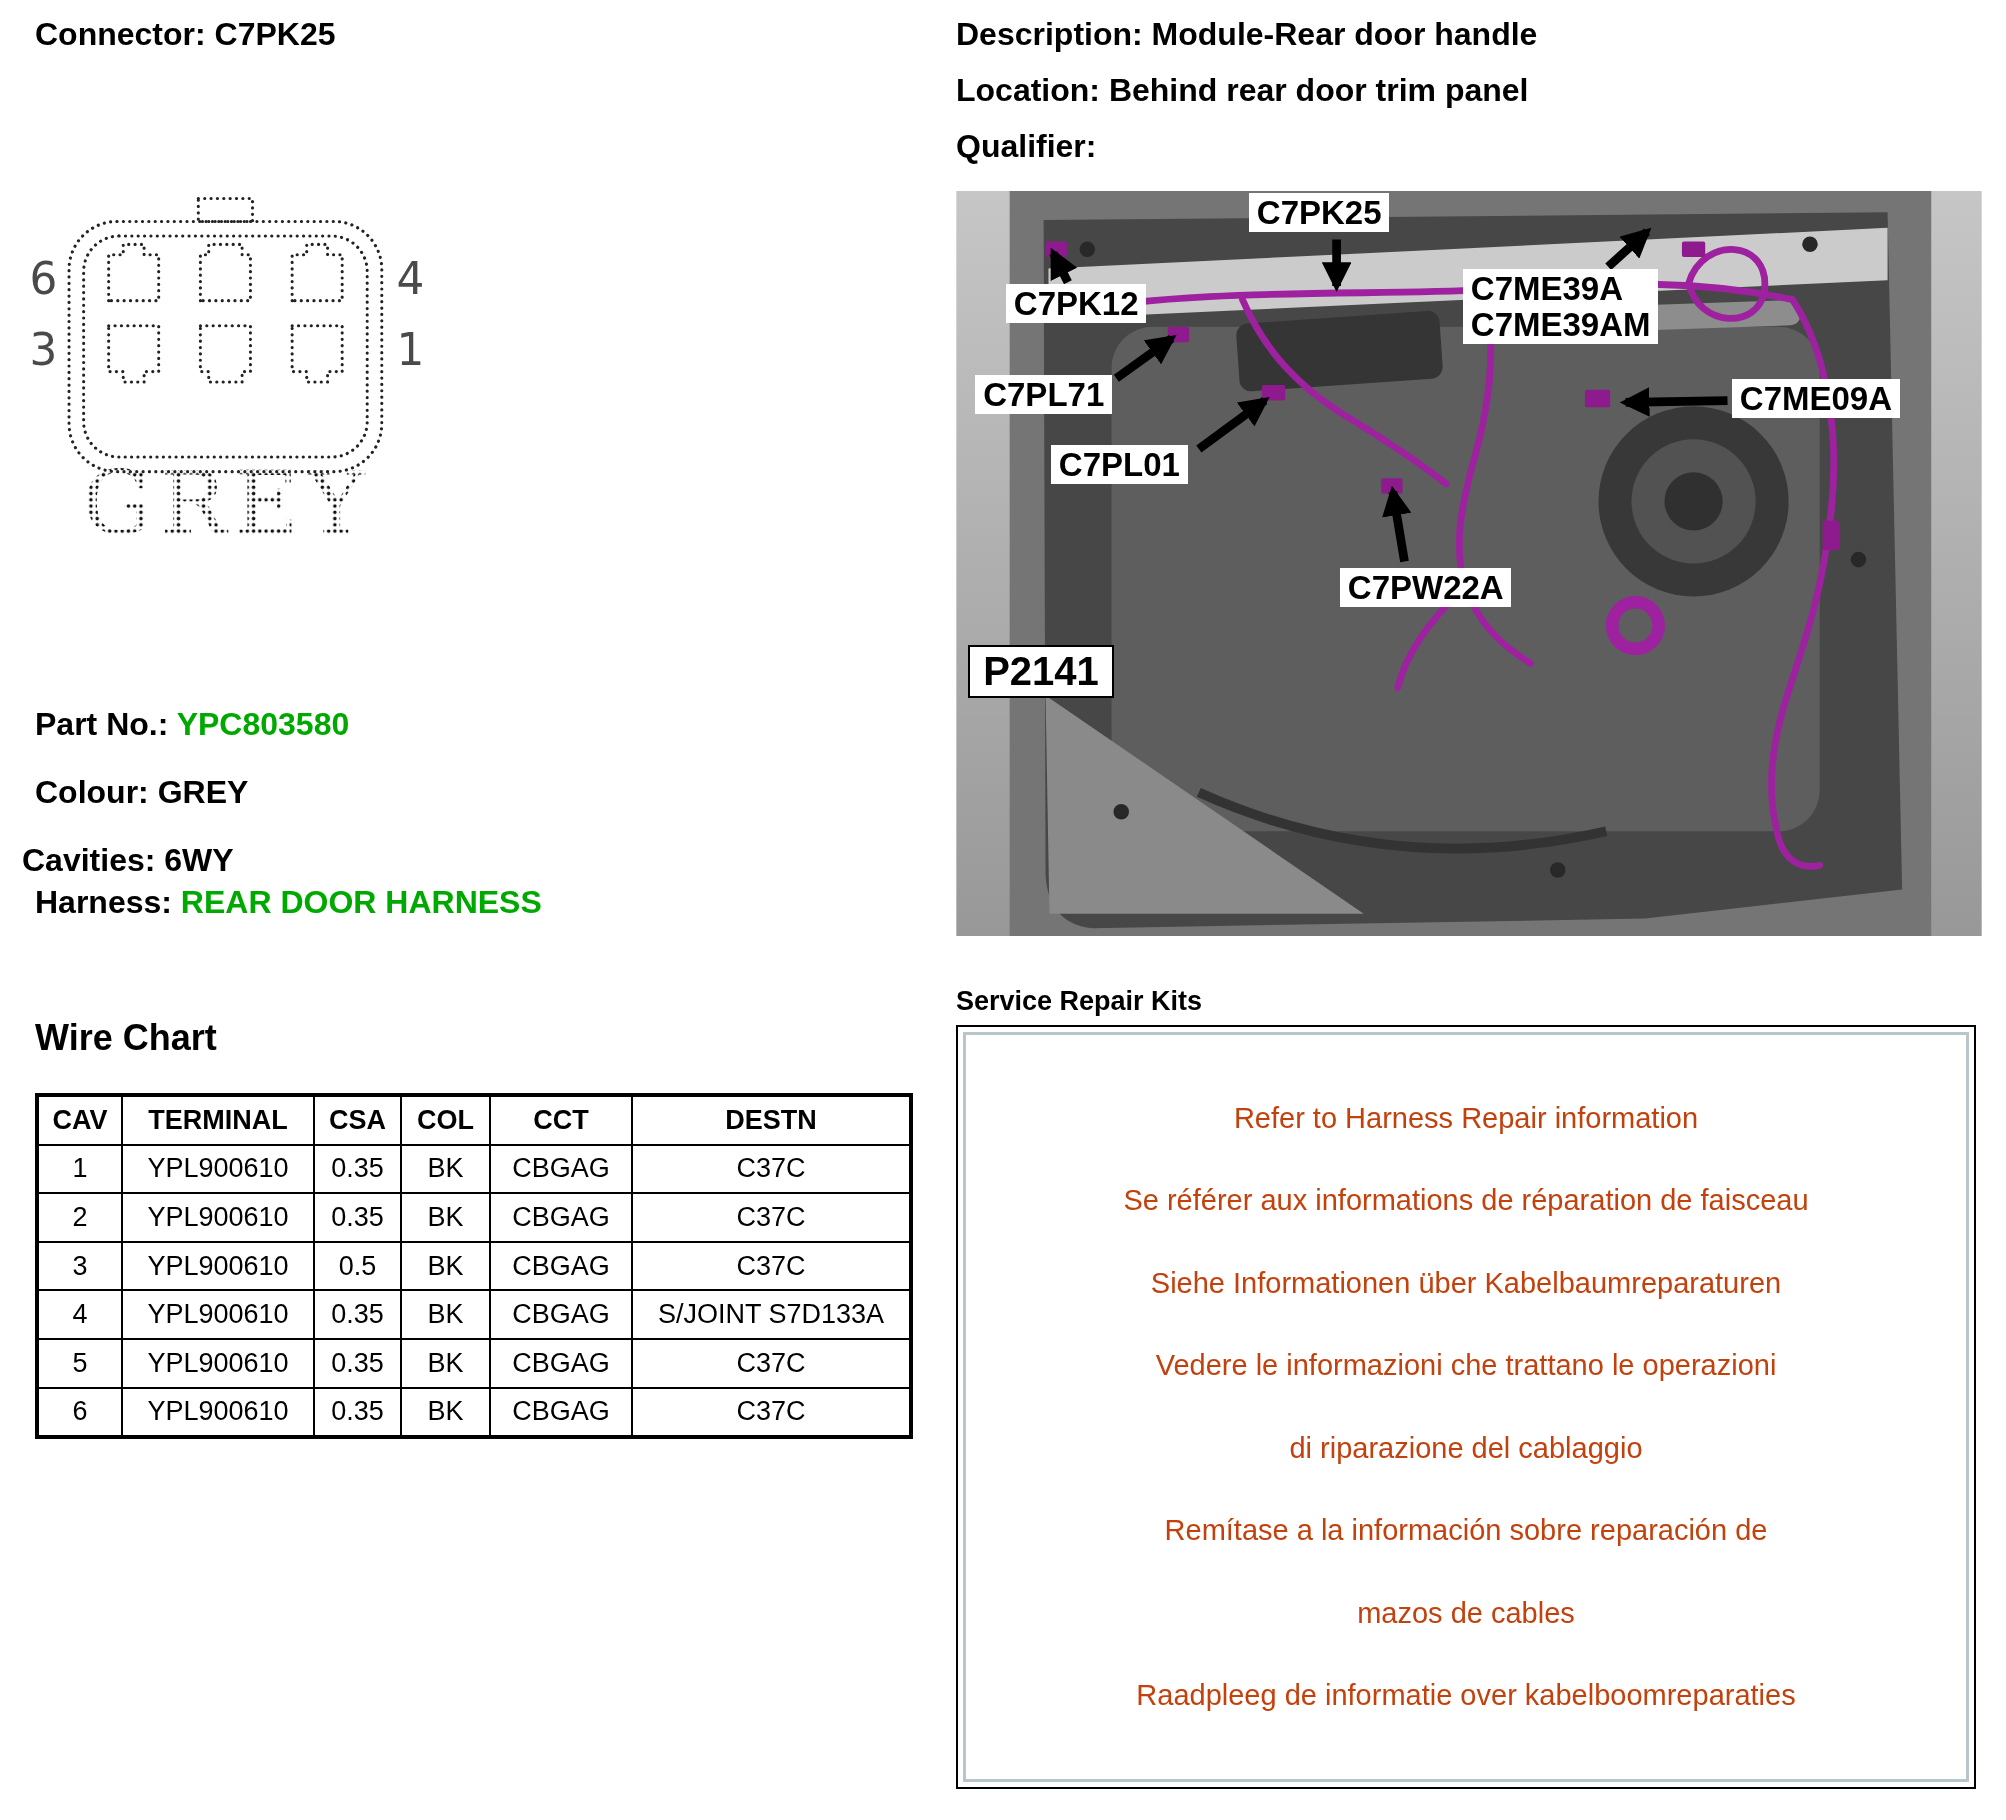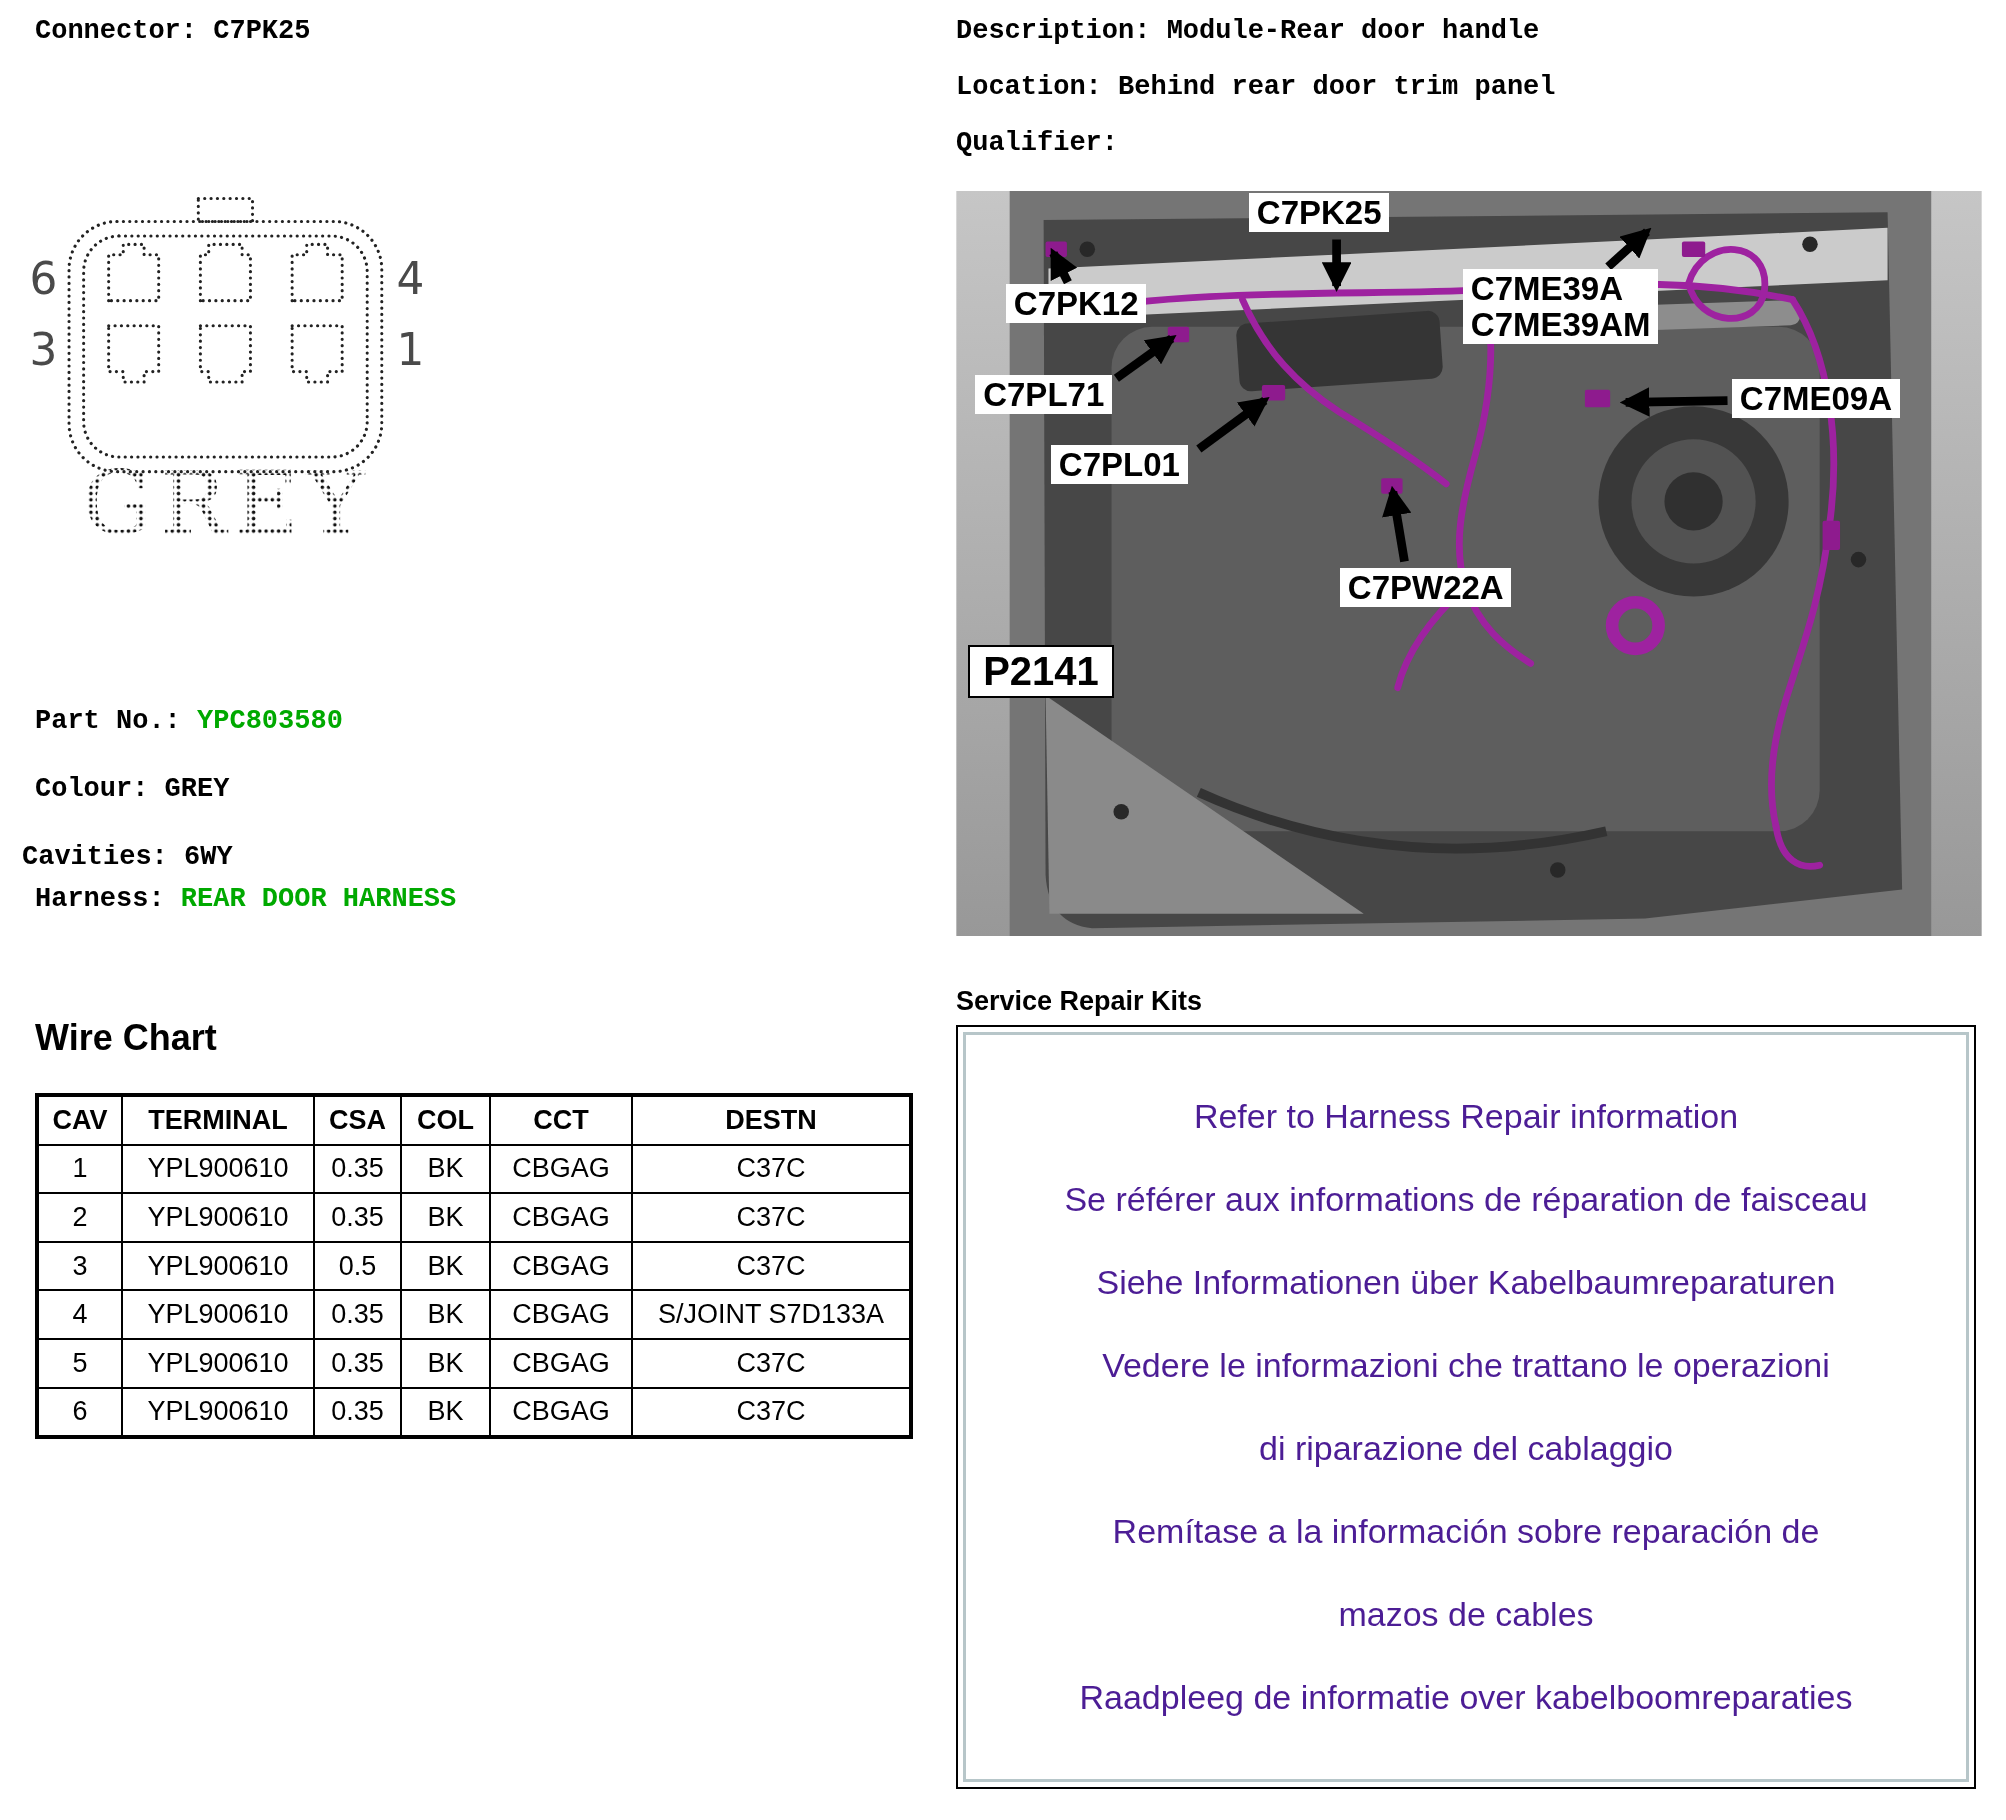--- a/index.html
+++ b/index.html
@@ -1,21 +1,21 @@
 <!DOCTYPE html>
 <html><head>
 <meta charset="utf-8">
 <style>
   html,body{margin:0;padding:0;}
   body{
     width:2007px;height:1820px;background:#ffffff;position:relative;
     font-family:"Liberation Sans",sans-serif;color:#000;
   }
   .abs{position:absolute;}
-  .h-line{font-size:27px;font-weight:bold;white-space:nowrap;font-family:Liberation Mono, monospace;}
+  .h-line{font-size:32px;font-weight:bold;white-space:nowrap;}
   .green{color:#00a900;}
 
   
   .connector-svg{position:absolute;left:19.4px;top:190px;width:417px;height:360px;}
 
   .wire-title{position:absolute;left:35px;top:1017px;width:875px;text-align:left;
     font-size:36px;font-weight:bold;}
 
   table.wire-chart{position:absolute;left:35px;top:1093px;width:875px;
     border-collapse:collapse;border:4.9px solid #000;font-size:27px;table-layout:fixed;}
@@ -32,21 +32,21 @@
     line-height:1.08;padding:1.9px 7.8px;white-space:nowrap;}
   .callout.boxed{border:2.9px solid #000;padding:2.9px 13.6px;font-size:40px;}
 
   
   .srk-heading{position:absolute;left:956px;top:986px;font-size:27px;font-weight:bold;}
   .srk-box{position:absolute;left:956px;top:1025px;width:1020px;height:764px;
     border:2.9px solid #000;background:#fff;box-sizing:border-box;}
   .srk-inner{position:absolute;left:4.9px;top:4.9px;right:4.9px;bottom:4.9px;
     border:3.9px solid #b7c6c9;display:flex;flex-direction:column;justify-content:space-evenly;
     align-items:center;padding:17.5px 9.7px;box-sizing:border-box;}
-  .srk-line{font-size:34px;color:#4c1d95;text-align:center;white-space:nowrap;}
+  .srk-line{font-size:29px;color:#c2410c;text-align:center;white-space:nowrap;}
 </style>
 </head>
 <body>
 
 <div class="abs h-line" style="left:35px;top:15.5px">Connector: C7PK25</div>
 
 <svg class="connector-svg" viewBox="0 0 400 345">
   <defs>
     <pattern id="dotfill" patternUnits="userSpaceOnUse" width="6" height="6">
       <circle cx="3" cy="3" r="1.7" fill="#111"></circle>

